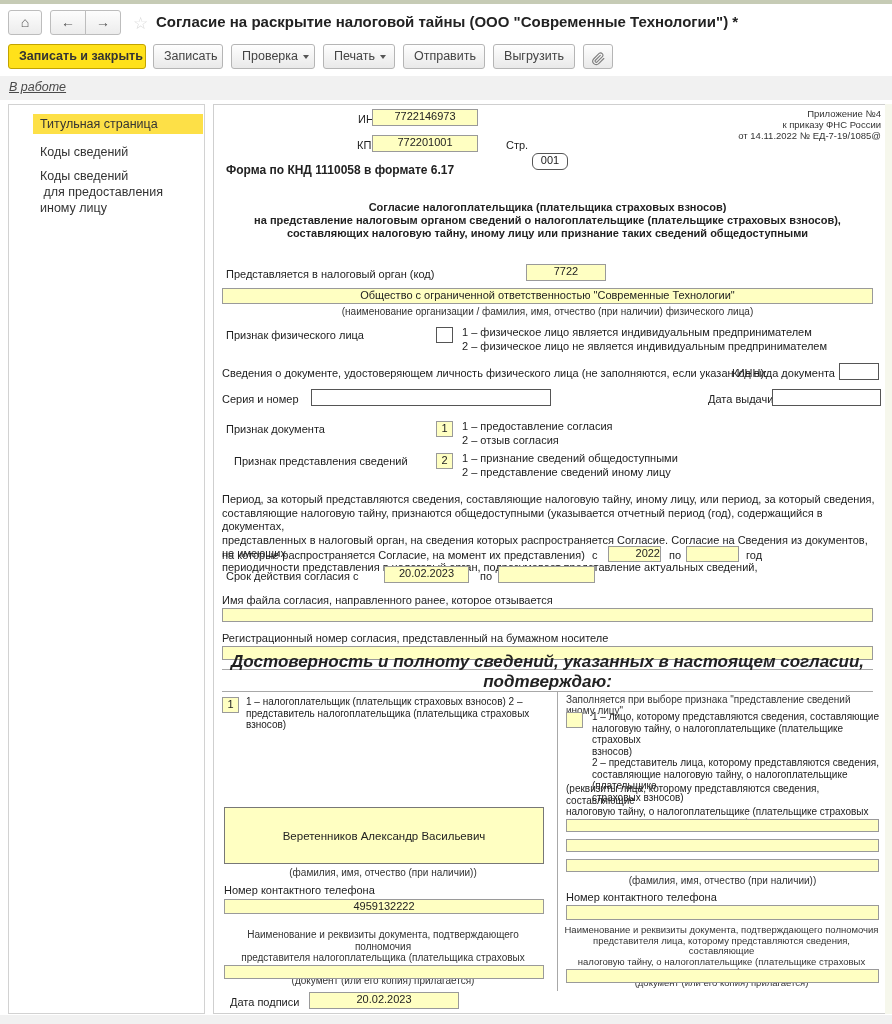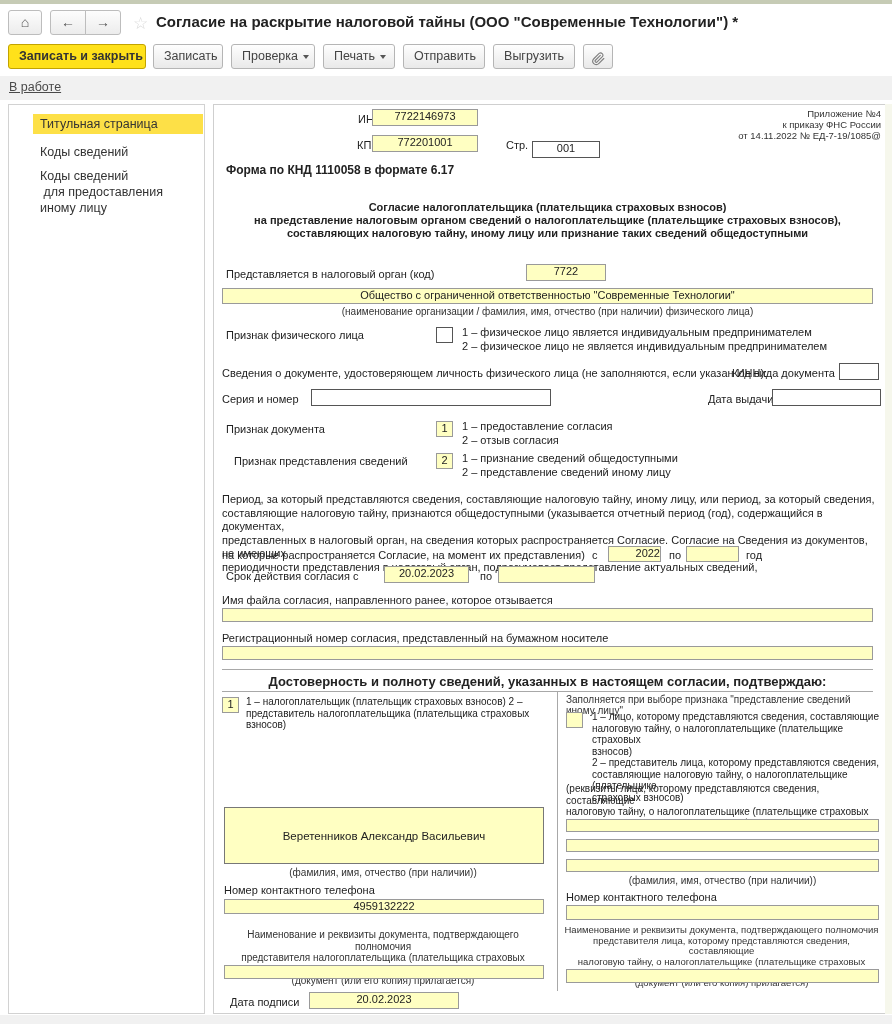--- a/index.html
+++ b/index.html
@@ -28,21 +28,21 @@
   .btn-save   { left:153px; width:70px; }
   .btn-check  { left:231px; width:84px;text-align:right; }
   .btn-print  { left:323px; width:72px; }
   .btn-send   { left:403px; width:82px; }
   .btn-export { left:493px; width:82px; }
   .btn-clip   { left:583px; width:30px; padding:0; }
   .menu-arrow { display:inline-block; width:0; height:0; border-left:3.5px solid transparent;
                 border-right:3.5px solid transparent; border-top:4px solid #555; margin-left:5px; vertical-align:middle; }
 
   
-  .statusbar { position:absolute; left:0; top:76px; width:892px; height:24px; background:#f1f1f1; }
+  .statusbar { position:absolute; left:0; top:76px; width:892px; height:24px; background:#f1f1f1;font-style:italic; }
   .status-link { position:absolute; left:9px; top:4px; font-size:12.5px; color:#4a4a4a; text-decoration:underline; cursor:pointer; }
 
   
   .sidebar { position:absolute; left:8px; top:104px; width:197px; height:910px; background:#fff; border:1px solid #d2d2d2; }
   .nav-item { position:absolute; left:24px; width:170px; font-size:12.5px; color:#333; padding:3px 0 3px 7px; cursor:pointer; }
   .nav-item.selected { background:#fde047; }
   .nav-item.multi { white-space:pre-line; line-height:16px; }
   .ni-0 { top:9px; }
   .ni-1 { top:37px; }
   .ni-2 { top:60px; }
@@ -112,21 +112,21 @@
 
   <div class="abs lbl" style="left:144px; top:8px;">ИНН</div>
   <div class="abs yf" style="left:158px; top:4px; width:106px; height:17px;">7722146973</div>
   <div class="abs sm pre" style="right:10px; top:3px; width:220px; text-align:right; font-size:9.5px; line-height:11px;">Приложение №4
 к приказу ФНС России
 от 14.11.2022 № ЕД-7-19/1085@</div>
 
   <div class="abs lbl" style="left:143px; top:34px;">КПП</div>
   <div class="abs yf" style="left:158px; top:30px; width:106px; height:17px;">772201001</div>
   <div class="abs lbl" style="left:292px; top:34px;">Стр.</div>
-  <div class="abs wf" style="left:318px; top:36px; width:68px; height:17px;">001</div>
+  <div class="abs wf" style="left:318px; top:48px; width:36px; height:17px;border-radius:6px;">001</div>
 
   <div class="abs lbl bold" style="left:12px; top:58px; font-size:12px;">Форма по КНД 1110058 в формате 6.17</div>
 
   <div class="abs bold pre center" style="left:0; top:96px; width:667px; font-size:11px; line-height:13px;">Согласие налогоплательщика (плательщика страховых взносов)
 на представление налоговым органом сведений о налогоплательщике (плательщике страховых взносов),
 составляющих налоговую тайну, иному лицу или признание таких сведений общедоступными</div>
 
   <div class="abs lbl" style="left:12px; top:163px;">Представляется в налоговый орган (код)</div>
   <div class="abs yf" style="left:312px; top:159px; width:80px; height:17px;">7722</div>
 
@@ -172,21 +172,21 @@
   <div class="abs yf" style="left:170px; top:461px; width:85px; height:17px;">20.02.2023</div>
   <div class="abs lbl" style="left:266px; top:465px;">по</div>
   <div class="abs yf" style="left:284px; top:461px; width:97px; height:17px;"></div>
 
   <div class="abs lbl" style="left:8px; top:489px;">Имя файла согласия, направленного ранее, которое отзывается</div>
   <div class="abs yf" style="left:8px; top:503px; width:651px; height:14px;"></div>
   <div class="abs lbl" style="left:8px; top:527px;">Регистрационный номер согласия, представленный на бумажном носителе</div>
   <div class="abs yf" style="left:8px; top:541px; width:651px; height:14px;"></div>
 
   <div class="abs hline" style="left:8px; top:564px; width:651px;"></div>
-  <div class="abs bold center" style="left:0; top:569px; width:667px; font-size:13px;">Достоверность и полноту сведений, указанных в настоящем согласии, подтверждаю:</div>
+  <div class="abs bold center" style="left:0; top:547px; width:667px; font-size:17px;font-style:italic;">Достоверность и полноту сведений, указанных в настоящем согласии, подтверждаю:</div>
   <div class="abs hline" style="left:8px; top:586px; width:651px;"></div>
   <div class="abs vline" style="left:343px; top:586px; height:300px;"></div>
 
   <div class="abs yf" style="left:8px; top:592px; width:17px; height:16px;">1</div>
   <div class="abs opts10" style="left:32px; top:591px; width:300px;">1 – налогоплательщик (плательщик страховых взносов)
 2 – представитель налогоплательщика (плательщика страховых взносов)</div>
 
   <div class="abs namebox" style="left:10px; top:702px; width:320px; height:57px;">
       <span>Веретенников Александр Васильевич</span>
     </div>

